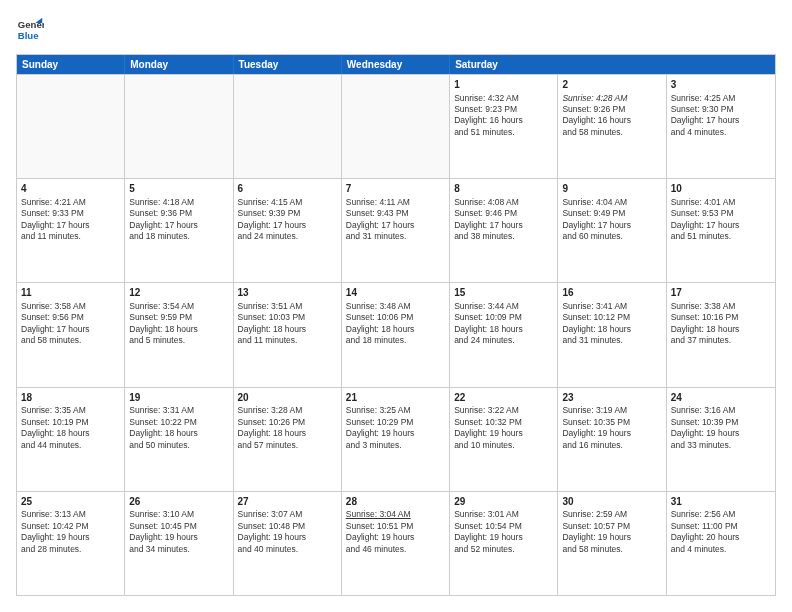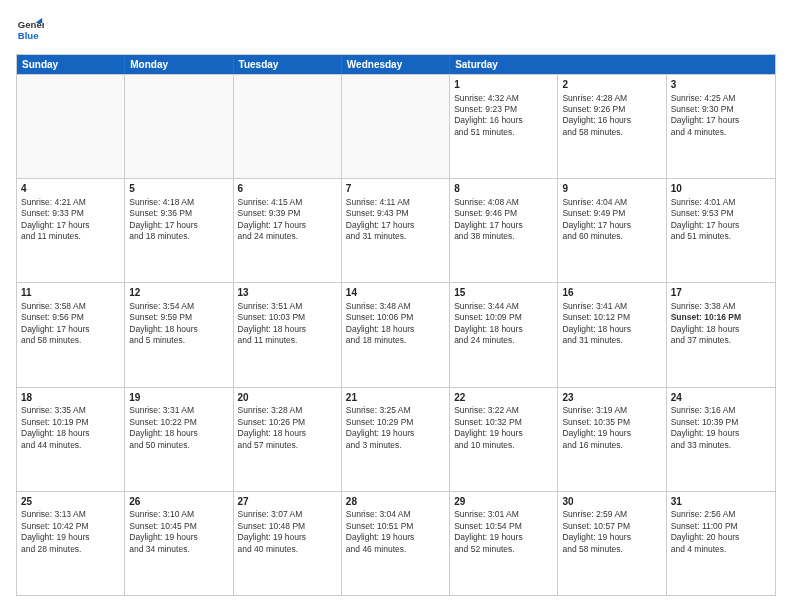--- a/index.html
+++ b/index.html
@@ -127,21 +127,21 @@
           <div class="cal-cell empty"></div>
           <div class="cal-cell">
             <span class="day-num">1</span>
             <span style="display: block;">Sunrise: 4:32 AM</span>
             <span style="display: block;">Sunset: 9:23 PM</span>
             <span style="display: block;">Daylight: 16 hours</span>
             <span style="display: block;">and 51 minutes.</span>
           </div>
           <div class="cal-cell">
             <span class="day-num">2</span>
-            <span style="display: block;">Sunrise: 4:28 AM</span>
+            <span style="display: block; font-style: italic;">Sunrise: 4:28 AM</span>
             <span style="display: block;">Sunset: 9:26 PM</span>
             <span style="display: block;">Daylight: 16 hours</span>
             <span style="display: block;">and 58 minutes.</span>
           </div>
           <div class="cal-cell">
             <span class="day-num">3</span>
             <span style="display: block;">Sunrise: 4:25 AM</span>
             <span style="display: block;">Sunset: 9:30 PM</span>
             <span style="display: block;">Daylight: 17 hours</span>
             <span style="display: block;">and 4 minutes.</span>
@@ -237,21 +237,21 @@
           <div class="cal-cell">
             <span class="day-num">16</span>
             <span style="display: block;">Sunrise: 3:41 AM</span>
             <span style="display: block;">Sunset: 10:12 PM</span>
             <span style="display: block;">Daylight: 18 hours</span>
             <span style="display: block;">and 31 minutes.</span>
           </div>
           <div class="cal-cell">
             <span class="day-num">17</span>
             <span style="display: block;">Sunrise: 3:38 AM</span>
-            <span style="display: block; font-weight: bold;">Sunset: 10:16 PM</span>
+            <span style="display: block;">Sunset: 10:16 PM</span>
             <span style="display: block;">Daylight: 18 hours</span>
             <span style="display: block;">and 37 minutes.</span>
           </div>
         </div>
         <div class="cal-row">
           <div class="cal-cell">
             <span class="day-num">18</span>
             <span style="display: block;">Sunrise: 3:35 AM</span>
             <span style="display: block;">Sunset: 10:19 PM</span>
             <span style="display: block;">Daylight: 18 hours</span>
@@ -317,21 +317,21 @@
           </div>
           <div class="cal-cell">
             <span class="day-num">27</span>
             <span style="display: block;">Sunrise: 3:07 AM</span>
             <span style="display: block;">Sunset: 10:48 PM</span>
             <span style="display: block;">Daylight: 19 hours</span>
             <span style="display: block;">and 40 minutes.</span>
           </div>
           <div class="cal-cell">
             <span class="day-num">28</span>
-            <span style="display: block;">Sunrise: 3:04 AM</span>
+            <span style="display: block; text-decoration: underline;">Sunrise: 3:04 AM</span>
             <span style="display: block;">Sunset: 10:51 PM</span>
             <span style="display: block;">Daylight: 19 hours</span>
             <span style="display: block;">and 46 minutes.</span>
           </div>
           <div class="cal-cell">
             <span class="day-num">29</span>
             <span style="display: block;">Sunrise: 3:01 AM</span>
             <span style="display: block;">Sunset: 10:54 PM</span>
             <span style="display: block;">Daylight: 19 hours</span>
             <span style="display: block;">and 52 minutes.</span>

